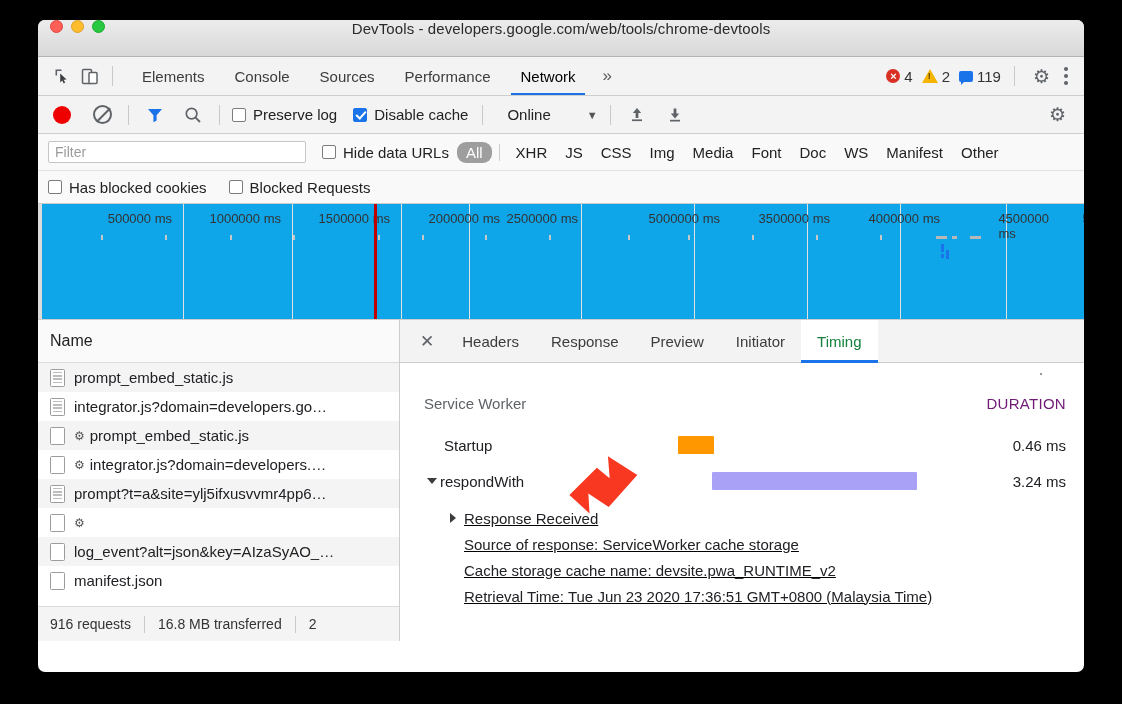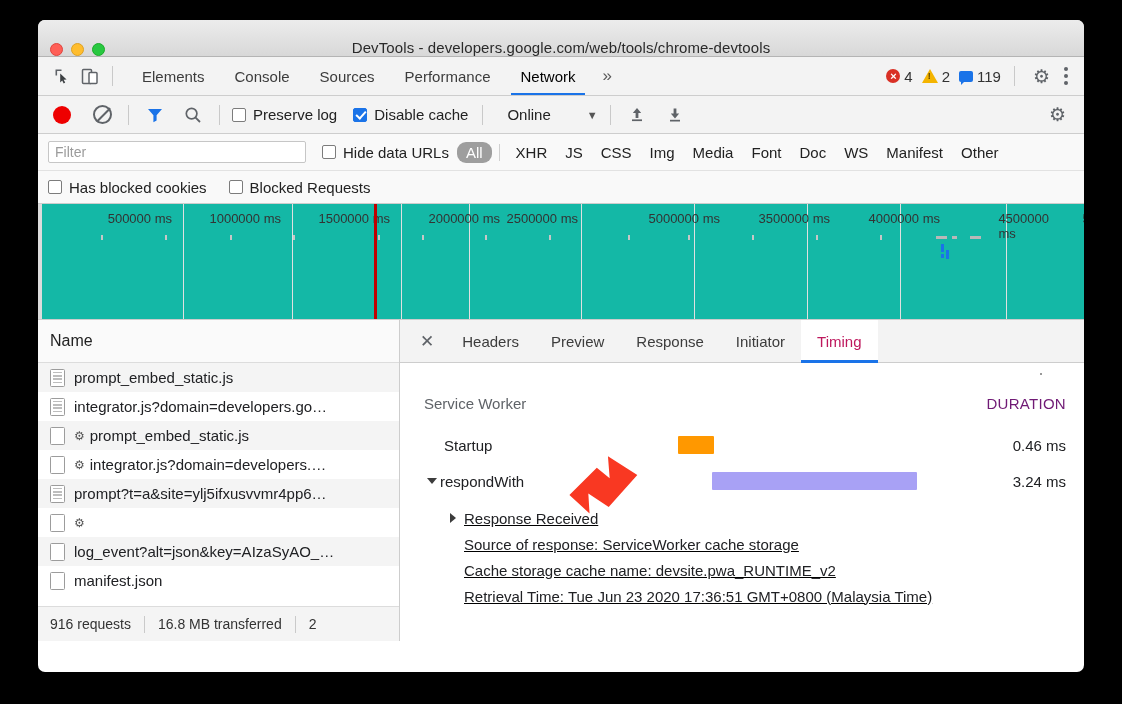--- a/index.html
+++ b/index.html
@@ -18,21 +18,21 @@
     overflow: hidden;
     box-shadow: 0 10px 40px rgba(0,0,0,0.55);
   }
 
   
   .titlebar {
     position: relative;
     height: 37px;
     background: linear-gradient(to bottom, #ececec 0%, #d8d8d8 100%);
     border-bottom: 1px solid #b4b4b4;
-    display: flex; align-items: flex-end;
+    display: flex; align-items: flex-start;
   }
   .traffic { display: flex; gap: 8px; padding-left: 12px; }
   .light { width: 13px; height: 13px; border-radius: 50%; }
   .light.red    { background: #ff5f57; border: 0.5px solid #e0443e; }
   .light.yellow { background: #ffbd2e; border: 0.5px solid #dea123; }
   .light.green  { background: #28c840; border: 0.5px solid #1aab29; }
   .title-text {
     position: absolute; left: 0; right: 0; text-align: center;
     font-size: 15px; color: #2a2a2a; letter-spacing: .1px;
   }
@@ -117,21 +117,21 @@
   .ftype.sel { background: #9e9e9e; color: #fff; }
   .fsep { width: 1px; height: 17px; background: #cfcfcf; margin: 0 7px; }
 
   
   .blockedbar {
     height: 33px; background: #f9f9f9; border-bottom: 1px solid #cdcdcd;
     display: flex; align-items: center; padding: 0 10px;
   }
 
   
-  .overview { position: relative; height: 116px; background: #14b8a6; border-bottom: 1px solid #cdcdcd; overflow: hidden; }
+  .overview { position: relative; height: 116px; background: #0ea5e9; border-bottom: 1px solid #cdcdcd; overflow: hidden; }
   .ov-div { position: absolute; top: 0; bottom: 0; width: 1px; background: #e0e0e0; }
   .ov-label { position: absolute; top: 7px; font-size: 13px; color: #333; transform: translateX(-100%); padding-right: 6px; }
   .ov-tick { position: absolute; width: 2px; height: 5px; background: #c7c7c7; }
   .ov-red { position: absolute; top: 0; bottom: 0; width: 3px; background: #c00000; }
   .ov-bluebar { position: absolute; width: 3px; background: #1a73e8; }
   .ov-graybar { position: absolute; height: 3px; background: #b8b8b8; }
   .ov-leftedge { position:absolute; left:0; top:0; bottom:0; width:4px; background:#dcdcdc; }
 
   
   .panes { display: flex; height: 321px; }
@@ -168,21 +168,21 @@
   .rightpane { flex: 1; display: flex; flex-direction: column; background: #fff; }
   .dp-tabs {
     height: 43px; background: #f3f3f3; border-bottom: 1px solid #cdcdcd;
     display: flex; align-items: center; padding-left: 8px;
   }
   .dp-close { font-size: 17px; color: #5f6368; padding: 0 12px; cursor: pointer; }
   .dtab {
     position: relative; height: 43px; display: flex; align-items: center;
     padding: 0 16px; font-size: 15px; color: #3c3c3c; cursor: pointer;
   }
-  .dtab.active { color: #be185d; background: #fff; }
+  .dtab.active { color: #15803d; background: #fff; }
   .dtab.active::after {
     content: ""; position: absolute; left: 0; right: 0; bottom: 0; height: 2.5px; background: #1a73e8;
   }
   .timing { flex: 1; position: relative; padding: 30px 0 0 0; text-decoration: underline; }
   .tm-row { position: relative; height: 36px; display: flex; align-items: center; }
   .tm-head {
     font-size: 15px; color: #5f6368; position: absolute; left: 24px; top: 0;
   }
   .tm-dur-head { font-size: 15px; color: #701a75; position: absolute; right: 18px; top: 0; letter-spacing: .3px;}
   .tm-label { font-size: 15px; color: #202124; position: absolute; }
@@ -437,22 +437,22 @@
         <span class="st-item">16.8 MB transferred</span>
         <span class="st-sep"></span>
         <span class="st-item">2</span>
       </div>
     </div>
 
     <div class="rightpane">
       <div class="dp-tabs">
         <span class="dp-close">✕</span>
         <div class="dtab">Headers</div>
+        <div class="dtab">Response</div>
         <div class="dtab">Preview</div>
-        <div class="dtab">Response</div>
         <div class="dtab">Initiator</div>
         <div class="dtab active">Timing</div>
       </div>
 
       <div class="timing">
         <div class="dotted"></div>
 
         <div class="tm-row" style="height:34px">
           <span class="tm-head" style="left:24px;top:2px">Service Worker</span>
           <span class="tm-dur-head" style="top:2px">DURATION</span>

